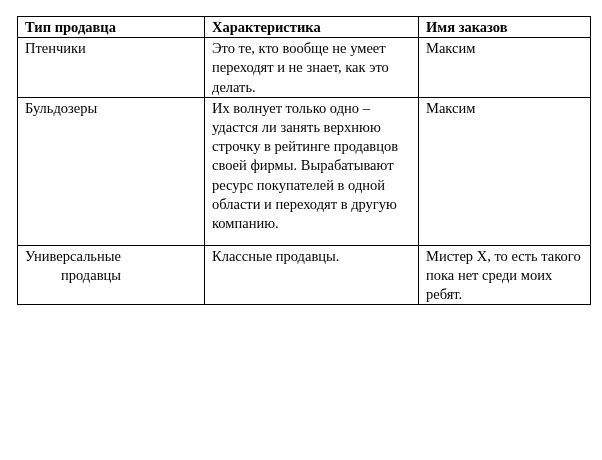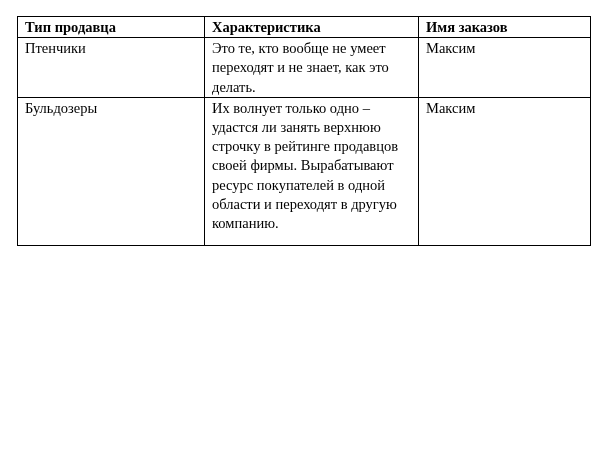--- a/index.html
+++ b/index.html
@@ -33,14 +33,22 @@
   <tr class="r1">
     <td>Птенчики</td>
     <td>Это те, кто вообще не умеет переходят и не знает, как это делать.</td>
     <td>Максим</td>
   </tr>
   <tr class="r2">
     <td>Бульдозеры</td>
     <td>Их волнует только одно – удастся ли занять верхнюю строчку в рейтинге продавцов своей фирмы. Вырабатывают ресурс покупателей в одной области и переходят в другую компанию.</td>
     <td>Максим</td>
   </tr>
+  <tr class="r5">
+    <td>
+      <span>Универсальные</span>
+      <span class="indent2">продавцы</span>
+    </td>
+    <td>Классные продавцы.</td>
+    <td>Мистер Х, то есть такого пока нет среди моих ребят.</td>
+  </tr>
 </tbody>
   </table>
 
 </body></html>

